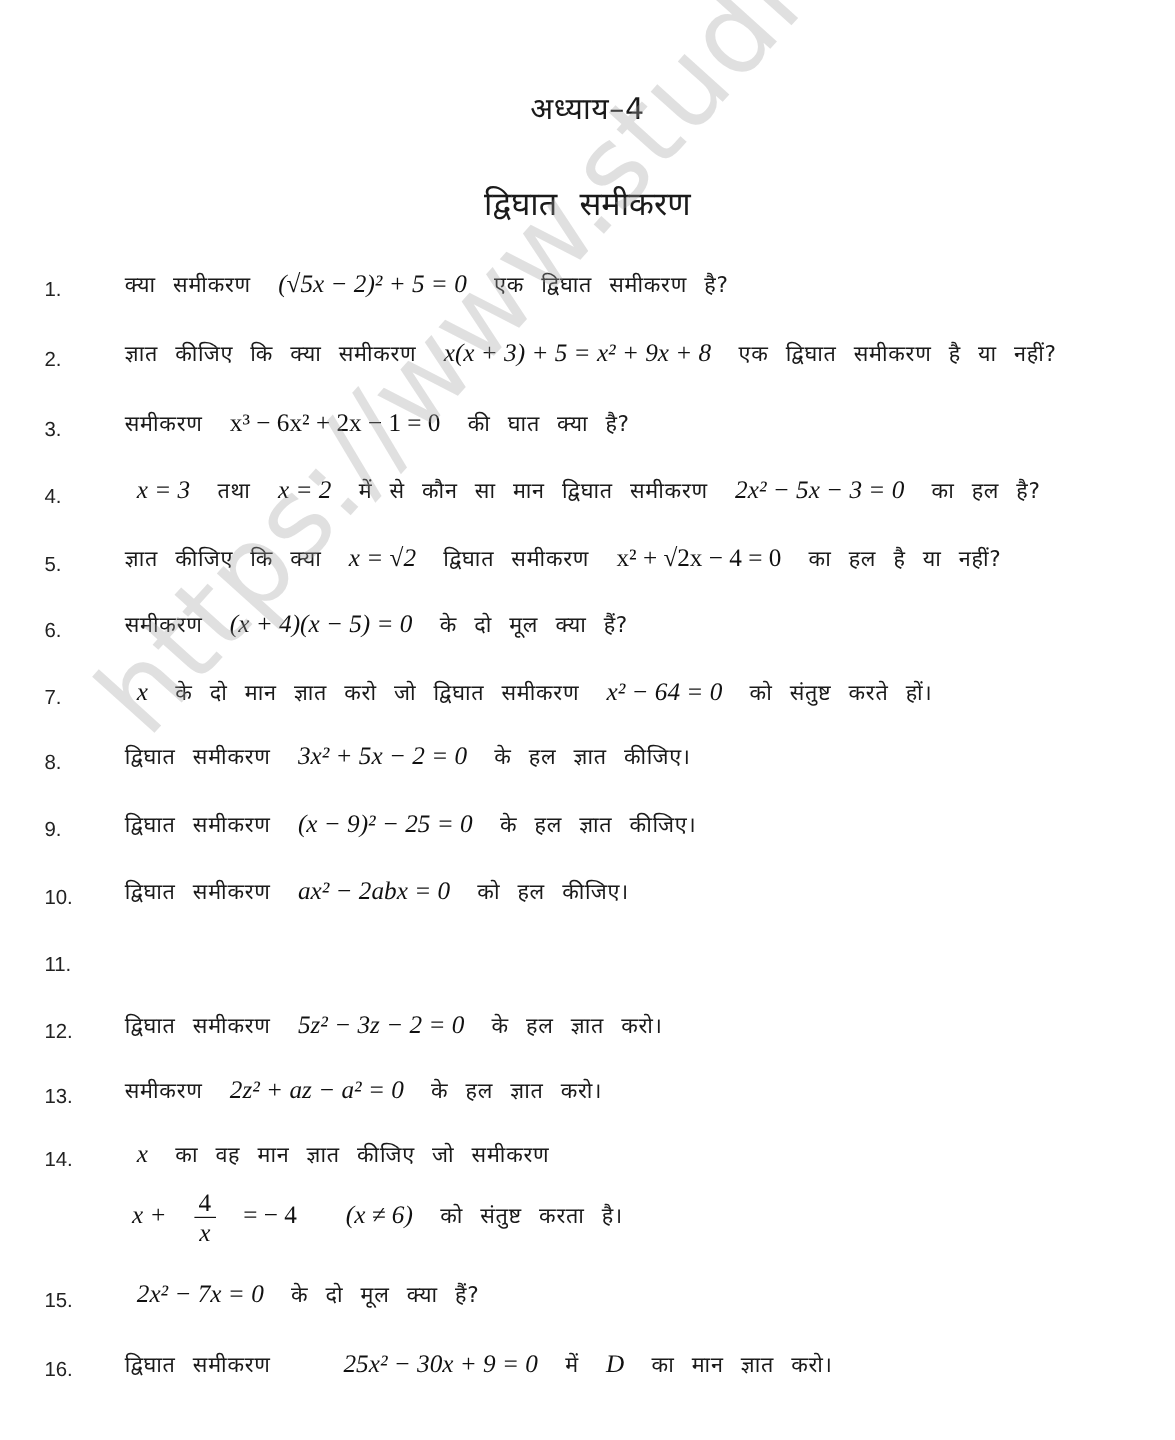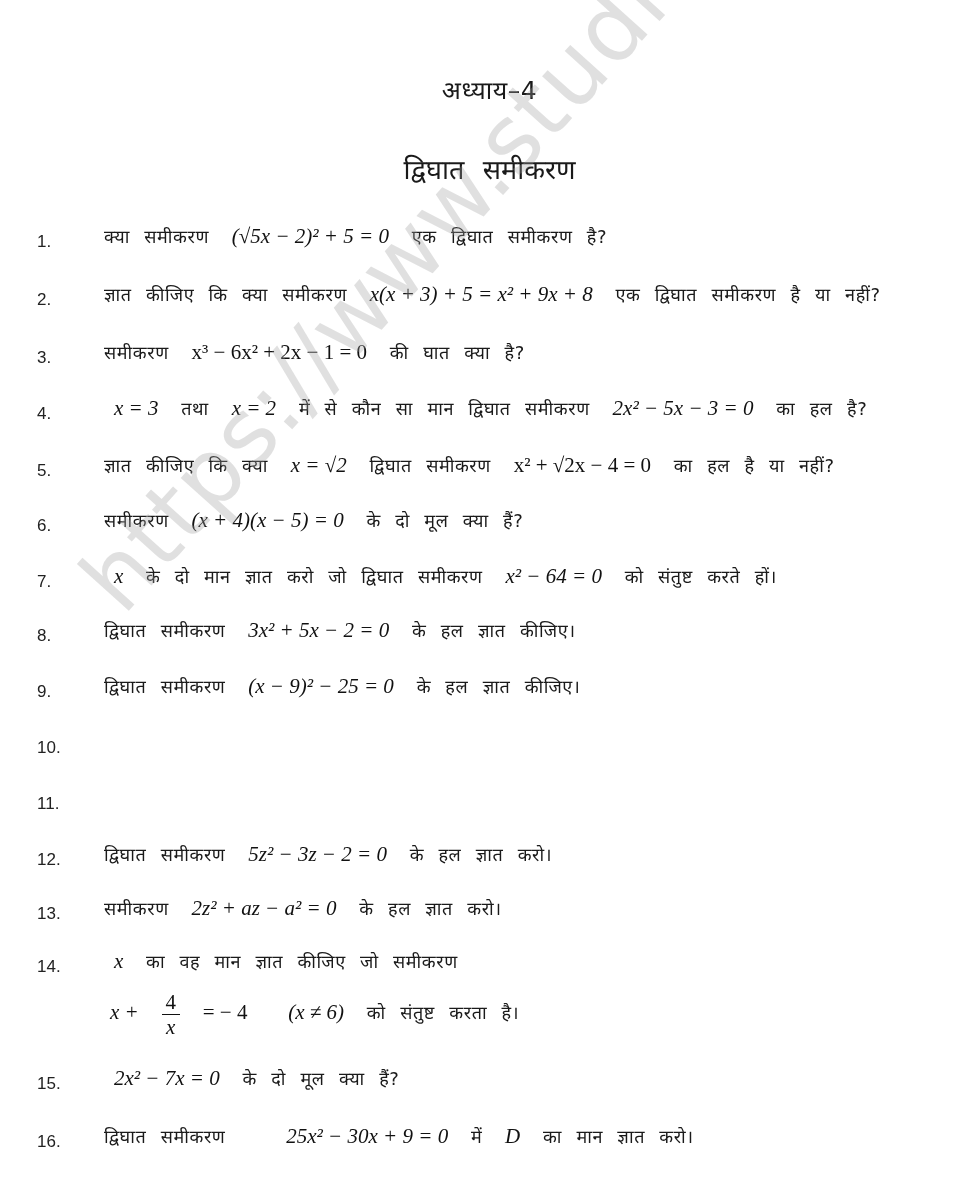--- a/index.html
+++ b/index.html
@@ -57,20 +57,21 @@
       <div class="q" style="top: 614px;">
         <span class="num">8.</span>
         <span class="line"><span class="hi">द्विघात समीकरण</span> <span class="m" style="font-style: italic;">3x² + 5x − 2 = 0</span> <span class="hi">के हल ज्ञात कीजिए।</span> </span>
       </div>
       <div class="q" style="top: 670px;">
         <span class="num">9.</span>
         <span class="line"><span class="hi">द्विघात समीकरण</span> <span class="m" style="font-style: italic;">(x − 9)² − 25 = 0</span> <span class="hi">के हल ज्ञात कीजिए।</span> </span>
       </div>
       <div class="q" style="top: 726px; padding-left: 15px;">
         <span class="num">10.</span>
+        <span class="line"><span class="hi">द्विघात समीकरण</span> <span class="m" style="font-style: italic;">ax² − 2abx = 0</span> <span class="hi">को हल कीजिए।</span> </span>
       </div>
       <div class="q" style="top: 782px;">
         <span class="num">11.</span>
       </div>
       <div class="q" style="top: 838px;">
         <span class="num">12.</span>
         <span class="line"><span class="hi">द्विघात समीकरण</span> <span class="m" style="font-style: italic;">5z² − 3z − 2 = 0</span> <span class="hi">के हल ज्ञात करो।</span> </span>
       </div>
       <div class="q" style="top: 892px;">
         <span class="num">13.</span>

